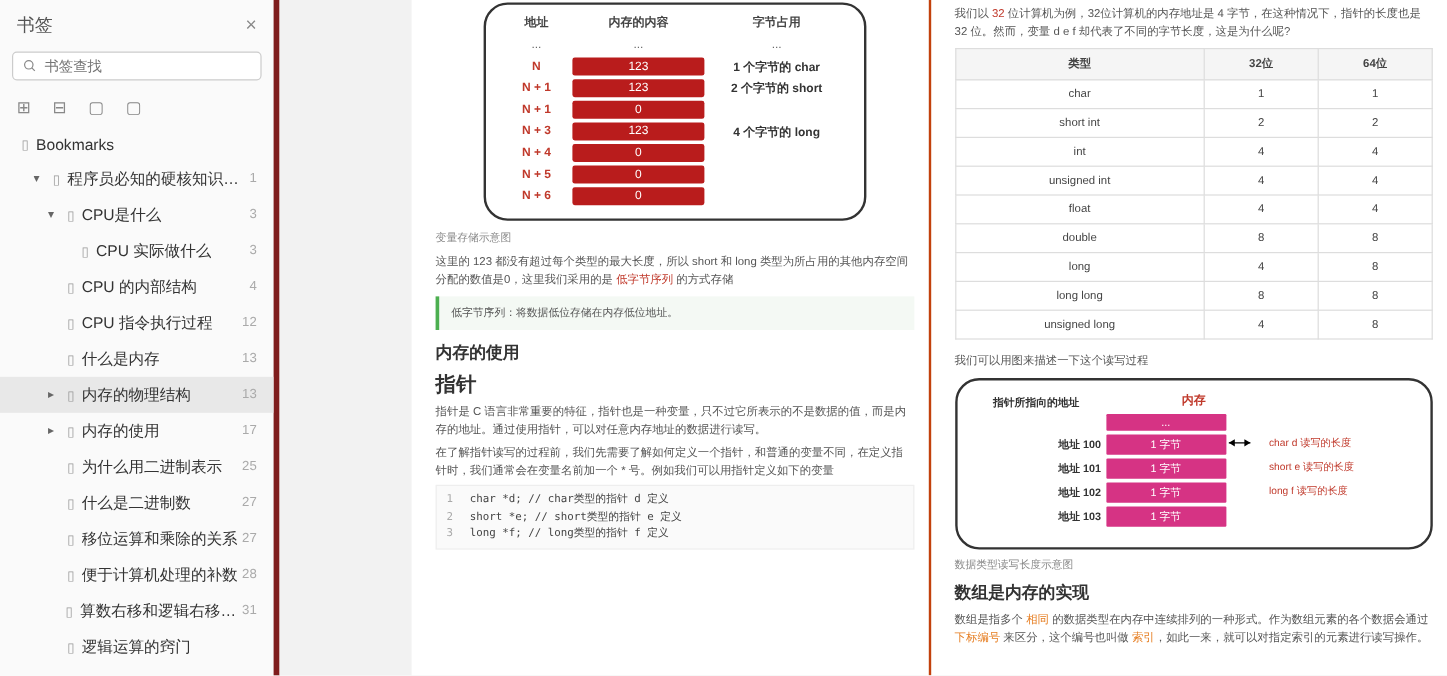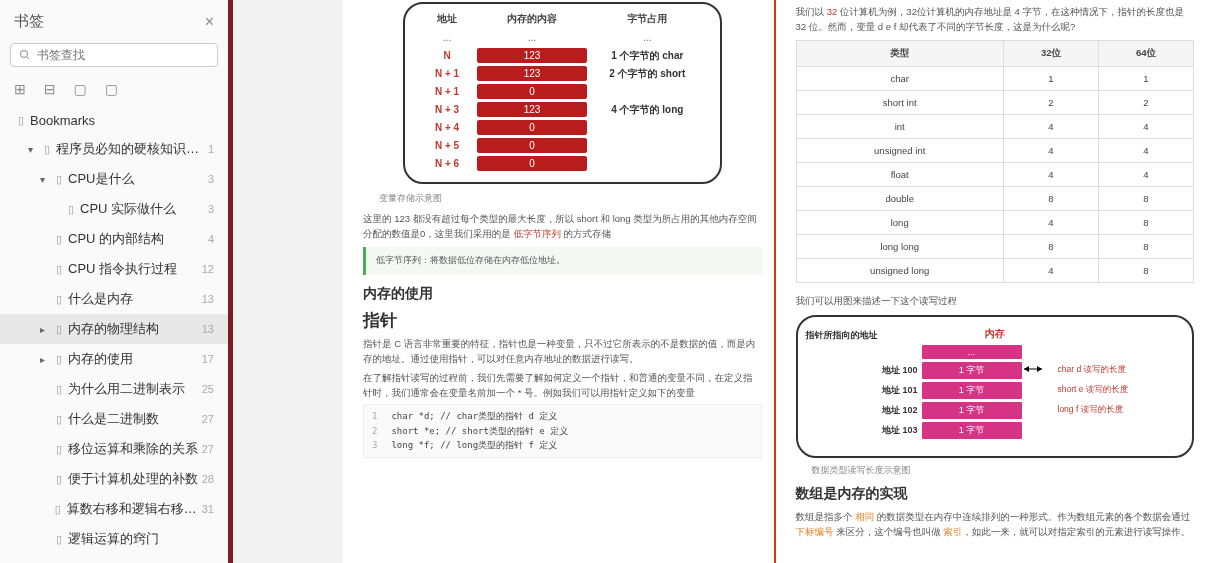--- a/index.html
+++ b/index.html
@@ -36,42 +36,42 @@
   .mem-head div:nth-child(1){ width: 60px; text-align: center;}
   .mem-head div:nth-child(2){ width: 110px; text-align: center;}
   .mem-head div:nth-child(3){ flex:1; text-align: center;}
   .mem-row { display: flex; align-items: center; margin: 3px 0; }
   .mem-addr { width: 60px; text-align: center; color: #c0392b; font-weight: bold; font-size: 10px;}
   .mem-val { width: 110px; background: #b91c1c; color: #fff; text-align: center; border-radius: 2px; padding: 2px 0; font-size: 10px;}
   .mem-note { flex:1; text-align: center; font-size: 10px; color: #333; font-weight:bold;}
   .dots-row .mem-addr,.dots-row .mem-note{color:#666;font-weight:normal;}
   .dots-row .mem-val{background:none;color:#666;}
 
-  .cap { color: #888; font-size: 9px; margin: 4px 0 6px 16px;}
+  .cap { color: #888; font-size: 9px; margin: 4px 0 6px 0;}
   .para { font-size: 9.5px; line-height: 1.6; color: #555; margin: 4px 0; }
   .para .hl-red { color: #c0392b; }
   .tipbox { border-left: 3px solid #4caf50; background: #f4f9f4; padding: 6px 10px; font-size: 9px; color: #555; line-height: 1.7; margin: 6px 0 10px 0;}
   h2.sec { font-size: 14px; color: #333; margin: 8px 0 6px 0; font-weight: bold;}
   h3.sub { font-size: 17px; color: #333; margin: 6px 0 4px 0; font-weight: bold; }
 
   .codeblock { background: #fafafa; border: 1px solid #eee; font-family: Consolas, monospace; font-size: 9px; padding: 4px 8px; line-height: 1.6; }
   .codeblock .ln { color: #aaa; display:inline-block; width: 14px; }
 
   .type-table { width: 100%; border-collapse: collapse; font-size: 9.5px; margin: 6px 0 10px 0;}
   .type-table th, .type-table td { border: 1px solid #ddd; padding: 6px 6px; text-align: center; }
   .type-table th { background: #f5f5f5; font-weight: bold;}
   
   .mem-box2 { border: 2px solid #333; border-radius: 20px; margin: 6px 0; padding: 10px 14px 14px 14px; position: relative; }
   .mem2-title { text-align:center; font-size:10px; color:#c0392b; margin-bottom:4px; font-weight:bold;}
   .mem2-row { display:flex; align-items:center; margin:3px 0; }
   .mem2-ptr { width:110px; font-size:9px; color:#333; font-weight:bold; text-align:right; padding-right:4px;}
   .mem2-cell { width:100px; background:#d63384; color:#fff; text-align:center; font-size:9px; padding:2px 0; border-radius:1px;}
   .mem2-note { flex:1; font-size:8.5px; color:#c0392b; padding-left:12px; position:relative;}
   .mem2-arrow-col { width:24px; position:relative; }
-  .ptr-label { position:absolute; left:8px; top:12px; font-size:9px; color:#333; font-weight:bold;}
+  .ptr-label { position:absolute; left:30px; top:12px; font-size:9px; color:#333; font-weight:bold;}
   .orange { color: #e67e22; }
 </style>
 </head>
 <body>
 
 <div class="sidebar">
   <div class="sb-header">
     <span class="sb-title">书签</span>
     <span class="sb-close">×</span>
   </div>

